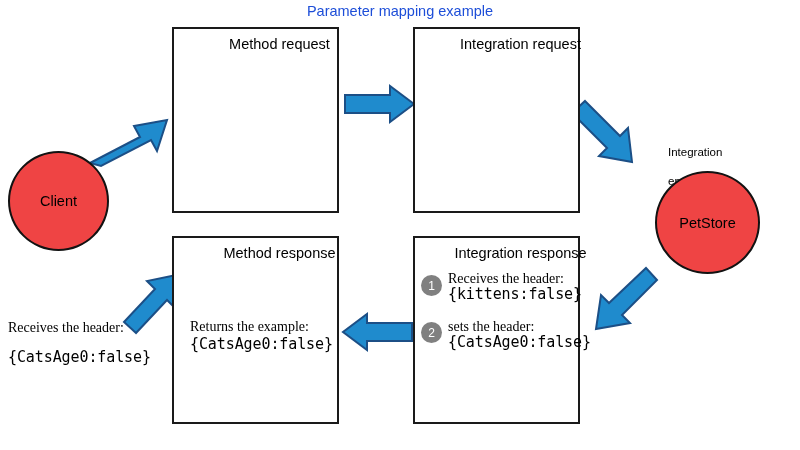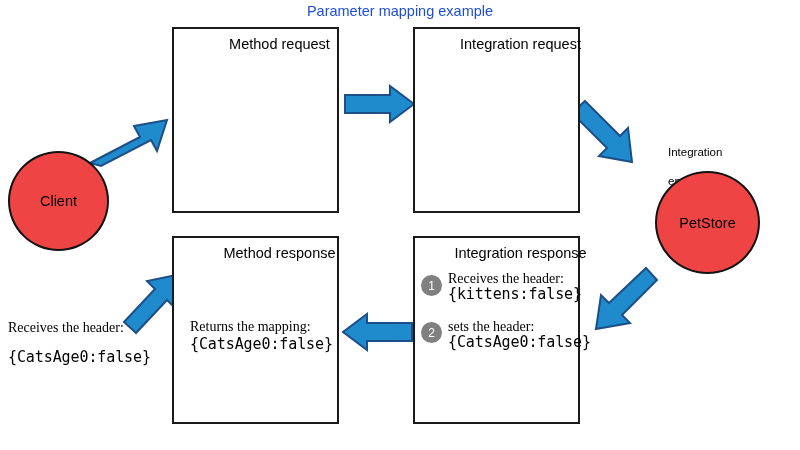--- a/index.html
+++ b/index.html
@@ -149,21 +149,21 @@
     <div class="box-title">Method request</div>
   </div>
 
   <div class="box" style="left:413px; top:27px; width:167px; height:186px;padding-left:29px;">
     <div class="box-title">Integration request</div>
   </div>
 
   <div class="box" style="left:172px; top:236px; width:167px; height:188px;">
     <div class="box-title">Method response</div>
     <div style="position:absolute; left:16px; top:81px;">
-      <div class="sans-line">Returns the mapping:</div>
+      <div class="sans-line">Returns the example:</div>
       <div class="mono">{CatsAge0:false}</div>
     </div>
   </div>
 
   <div class="box" style="left:413px; top:236px; width:167px; height:188px;">
     <div class="box-title">Integration response</div>
 
     <div class="step" style="left:0; top:0;">
       <div class="step-num" style="left:6px; top:37px;">1</div>
       <div class="step-text" style="left:33px; top:33px;">

